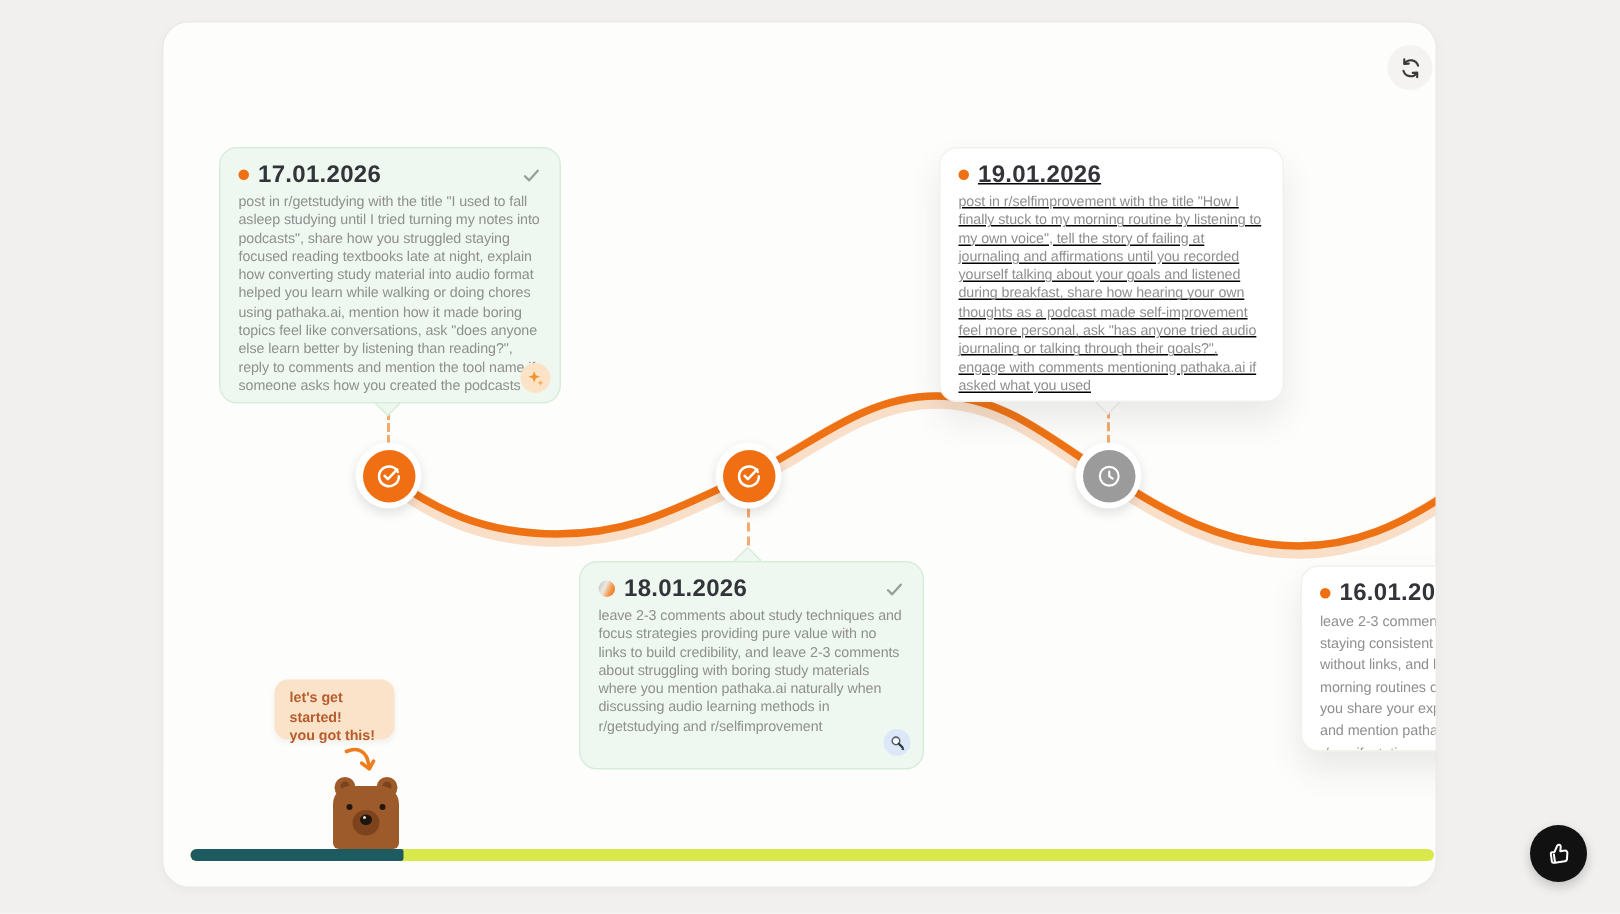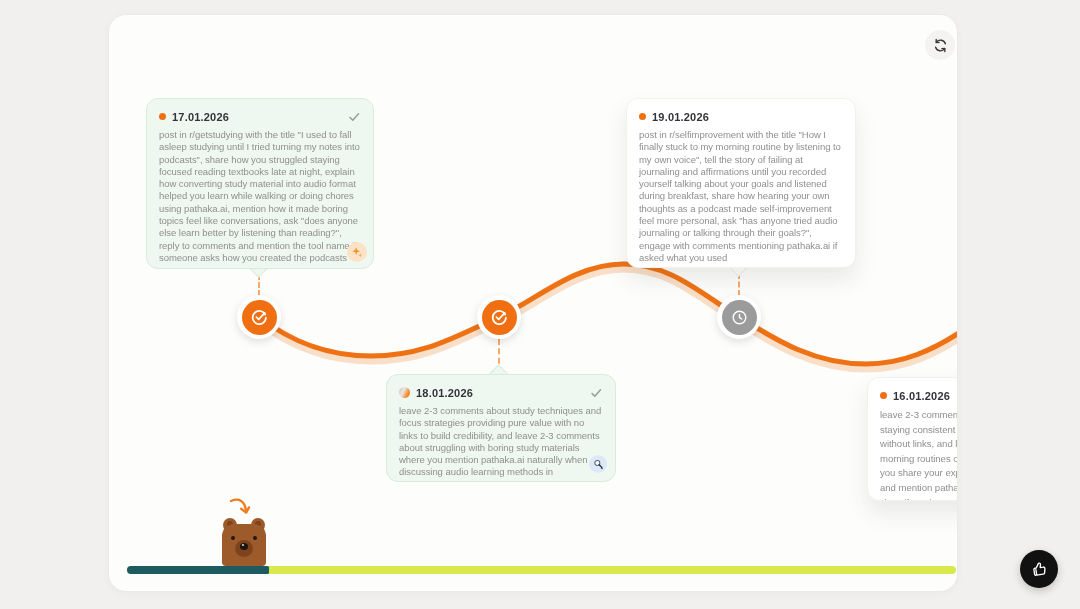--- a/index.html
+++ b/index.html
@@ -41,28 +41,28 @@
   .d2 { left:623px; top:246px; }
   .d3 { left:383px; top:352px; }
   
   .card {
     position:absolute; border-radius:12px; padding:10px 12px; z-index:4; overflow:hidden;
     cursor:pointer;
   }
   .card.mint { background:#eef8f0; border:1px solid #d7edda; }
   .card.white { background:#ffffff; border:1px solid #f3f1ee; box-shadow:0 12px 22px rgba(60,55,45,0.10); }
   .card1 { left:37px; top:83px; width:228px; height:171px; }
-  .card2 { left:517px; top:83px; width:230px; height:170px; }
-  .card3 { left:277px; top:359px; width:230px; height:108px; }
+  .card2 { left:517px; top:83px; width:230px; height:170px;text-decoration:underline; }
+  .card3 { left:277px; top:359px; width:230px; height:139px; }
   .card4 { left:758px; top:362px; width:230px; height:124px; }
   .card-head { display:flex; align-items:center; height:15px; margin-bottom:5px; }
   .date-dot { width:7px; height:7px; border-radius:50%; background:#f06f12; margin-right:6px; flex:0 0 auto; }
   .moon-dot { width:11px; height:11px; border-radius:50%; margin-right:6px; flex:0 0 auto;
     background:linear-gradient(115deg,#cbc9c4 10%,#ece9e4 38%,#f29a4d 68%,#ee7214 92%); }
-  .card-date { font-size:11px; font-weight:bold; color:#33343a; letter-spacing:.2px; }
+  .card-date { font-size:16px; font-weight:bold; color:#33343a; letter-spacing:.2px; }
   .head-check { margin-left:auto; width:14px; height:14px; cursor:pointer; }
   .card-body {
     font-size:9.5px; color:#8f8f8e; line-height:12.3px; letter-spacing:-0.05px;
   }
   .card4 .card-body { white-space:pre-line; line-height:14.6px; font-size:9.6px; }
   .corner-badge {
     position:absolute; right:6px; bottom:6px; width:20px; height:20px; border-radius:50%;
     display:flex; align-items:center; justify-content:center; cursor:pointer;
   }
   .sparkle-badge { background:#fce3c6; }
@@ -209,20 +209,24 @@
   </div>
   <div class="node n3">
     <div class="node-inner pending">
       <svg width="19" height="19" viewBox="0 0 20 20">
         <circle cx="10" cy="10" r="6.6" fill="none" stroke="#ffffff" stroke-width="1.5"></circle>
         <path d="M10 6.7 L10 10 L12.4 11.6" fill="none" stroke="#ffffff" stroke-width="1.5" stroke-linecap="round"></path>
       </svg>
     </div>
   </div>
 
+  <div class="bubble">
+    <div>let's get started!</div>
+    <div>you got this!</div>
+  </div>
 
   <svg class="curl-arrow" width="26" height="24" viewBox="0 0 26 24">
     <path d="M4 4 C 12 0.5, 18 4, 19 14" fill="none" stroke="#ee7d1e" stroke-width="2.4" stroke-linecap="round"></path>
     <path d="M14.2 11.8 L19.2 15.6 L22 10.4" fill="none" stroke="#ee7d1e" stroke-width="2.4" stroke-linecap="round" stroke-linejoin="round"></path>
   </svg>
 
   <div class="bear">
     <div class="ear l">
         <div class="ear-in"></div>
       </div>

